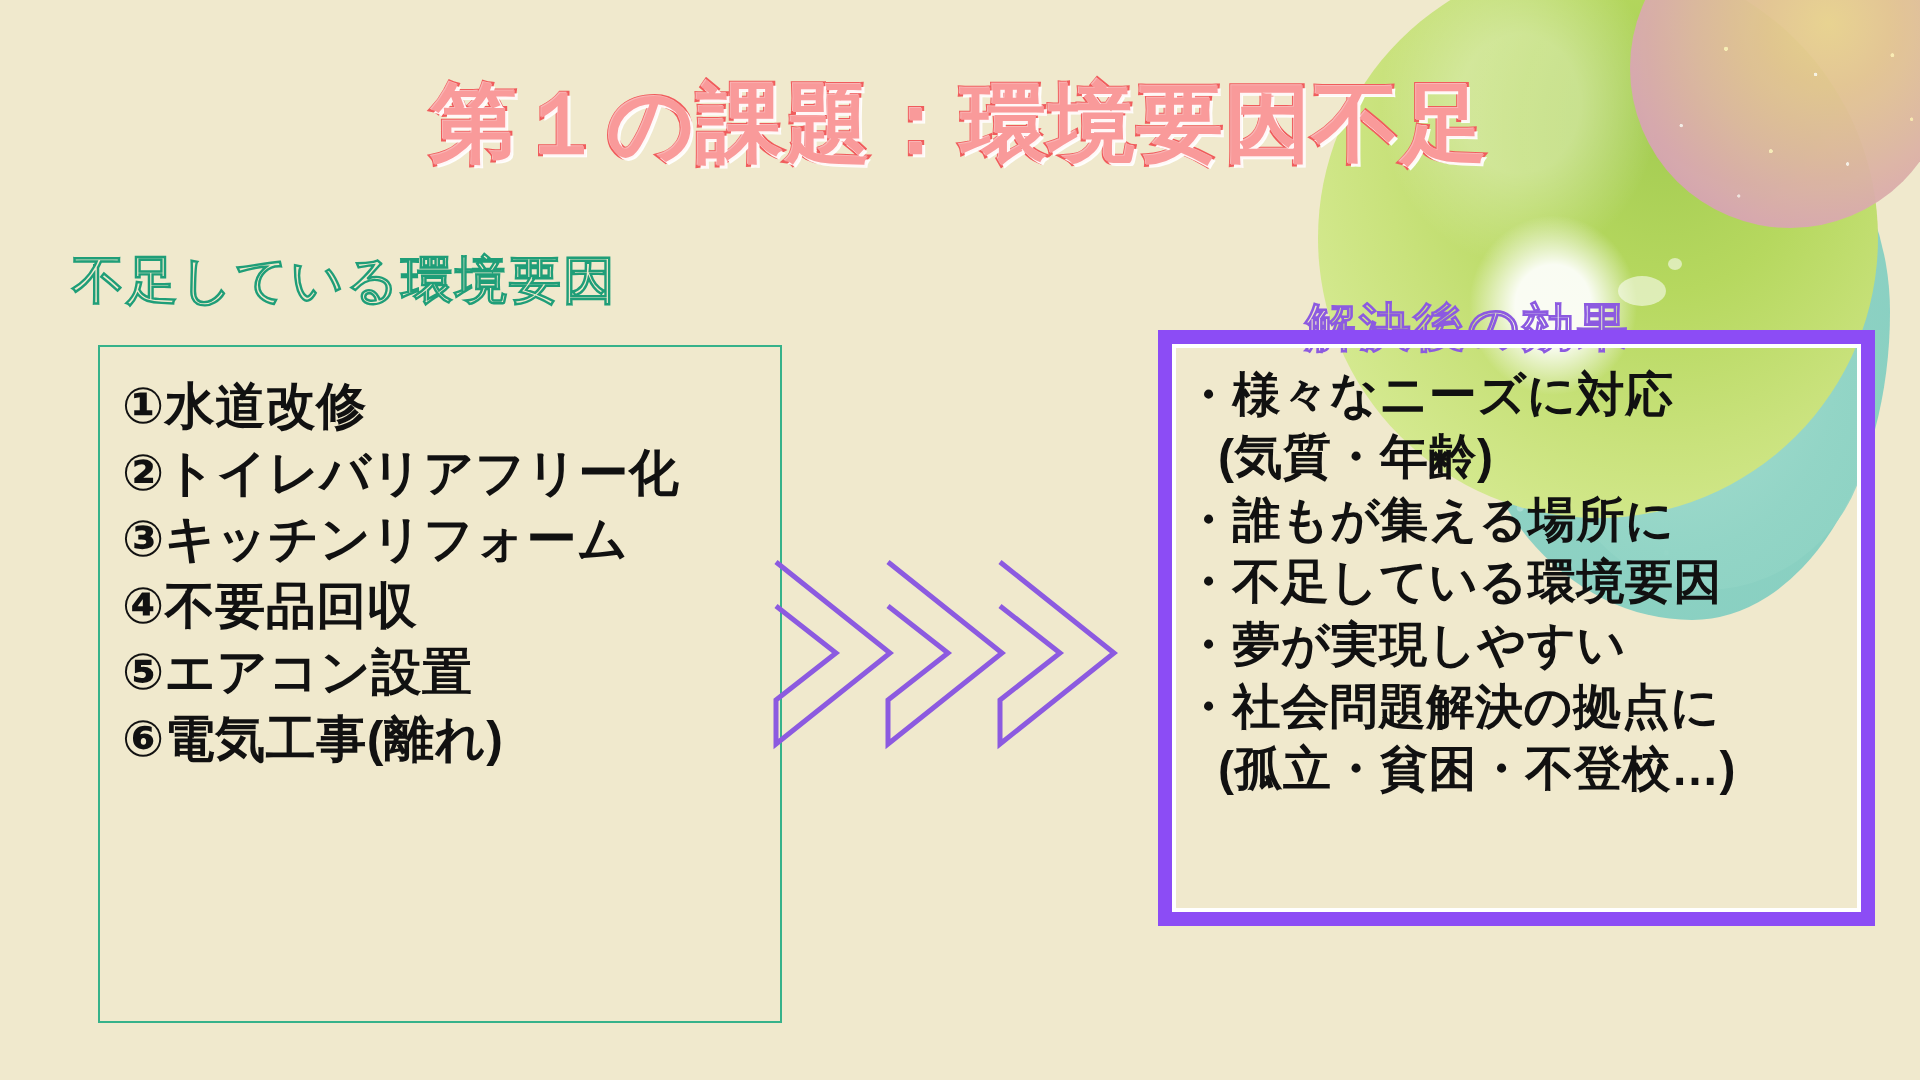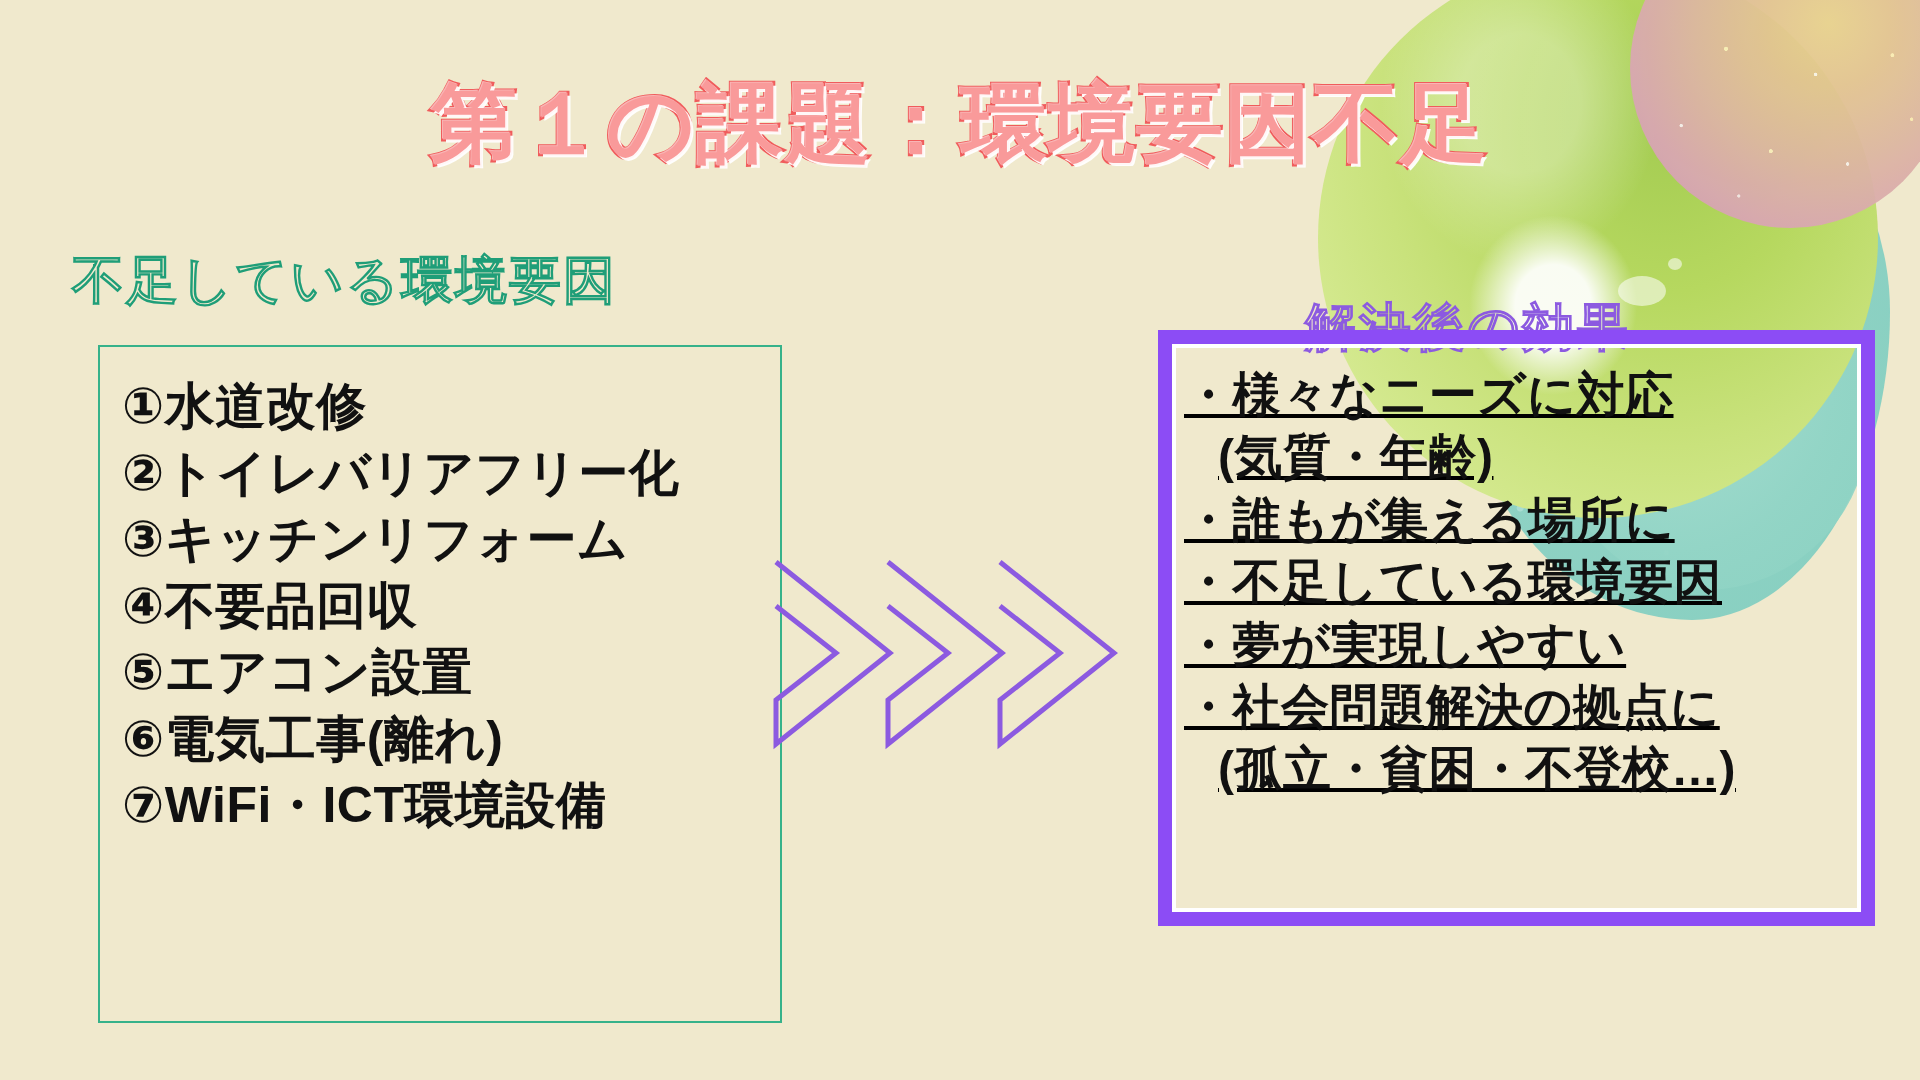--- a/index.html
+++ b/index.html
@@ -179,21 +179,20 @@
 
   .box-right {
     position: absolute;
     left: 1158px;
     top: 330px;
     width: 717px;
     height: 596px;
     box-sizing: border-box;
     border: 14px solid #8c4cf5;
     background: transparent;
-    text-decoration: underline;
   }
   .box-right-inner {
     position: absolute;
     left: 0; top: 0; right: 0; bottom: 0;
     border: 4px solid #ffffff;
     box-sizing: border-box;
   }
   .box-right ul {
     list-style: none;
     margin: 0;
@@ -242,21 +241,20 @@
   <div class="head head-left">不足している環境要因</div>
 
   <div class="box-left">
     <ul>
       <li>①水道改修</li>
       <li>②トイレバリアフリー化</li>
       <li>③キッチンリフォーム</li>
       <li>④不要品回収</li>
       <li>⑤エアコン設置</li>
       <li>⑥電気工事(離れ)</li>
-      <li>⑦WiFi・ICT環境設備</li>
     </ul>
   </div>
 
   <div class="chevrons">
     <svg viewBox="0 0 390 210" width="390" height="210" aria-hidden="true">
       <g fill="none" stroke="#8c5ae0" stroke-width="5" stroke-linejoin="miter" stroke-linecap="butt">
         <polyline points="26,14 140,105 26,196 26,152 86,105 26,58"></polyline>
         <polyline points="138,14 252,105 138,196 138,152 198,105 138,58"></polyline>
         <polyline points="250,14 364,105 250,196 250,152 310,105 250,58"></polyline>
       </g>

